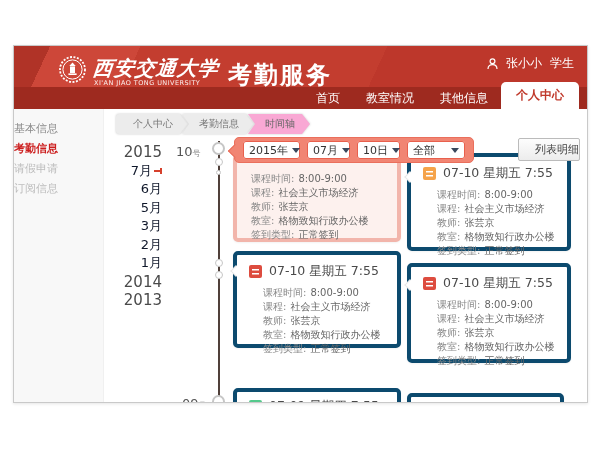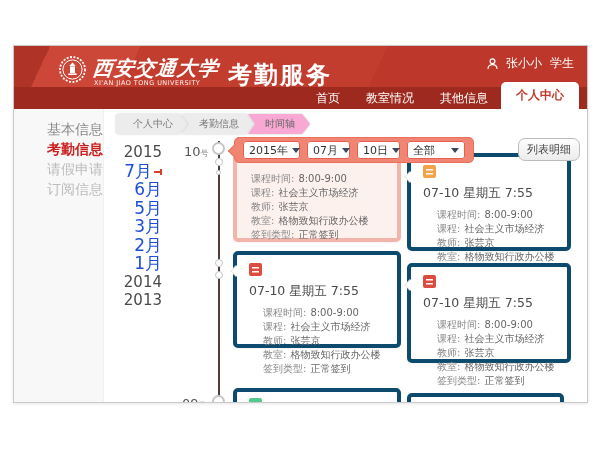--- a/index.html
+++ b/index.html
@@ -20,71 +20,71 @@
   .svc-title { position:absolute; left:214px; top:13px; color:#fff; font-size:24px; font-weight:bold; letter-spacing:2px; white-space:nowrap; }
   .userinfo { position:absolute; right:13px; top:9px; display:flex; align-items:center; gap:8px;
               color:#fff; font-size:12px; cursor:pointer; white-space:nowrap; }
   .nav { position:absolute; right:8px; bottom:0; height:27px; display:flex; align-items:flex-end; }
   .nav-item { height:22px; line-height:22px; padding:0 13px; color:#fff; font-size:12px; cursor:pointer; white-space:nowrap; }
   .nav-item.active { height:27px; line-height:27px; padding:0 15px; background:#fff; color:#c0392b;
                      border-radius:5px 5px 0 0; font-weight:bold; }
 
   
   .sidebar { position:absolute; left:0; top:63px; width:90px; bottom:0; background:#f8f8f8; border-right:1px solid #f0f0f0; padding-top:10px; }
-  .side-item { height:20px; line-height:20px; text-align:right; font-size:14px; color:#8a8a8a; cursor:pointer; }
+  .side-item { height:20px; line-height:20px; text-align:left; font-size:11px; color:#8a8a8a; cursor:pointer; }
   .side-item.active { color:#cc1f1f; font-weight:bold; }
   .side-item.muted { color:#bcbcbc; }
 
   
   .crumbs { position:absolute; left:102px; top:68px; display:flex; }
   .crumb-wrap { filter:drop-shadow(0 0 1px #c9c9c9); }
   .crumb-wrap + .crumb-wrap { margin-left:-6px; }
   .crumb { height:20px; line-height:20px; padding:0 15px 0 17px; font-size:10px; color:#777; background:#ececec; cursor:pointer;
            clip-path:polygon(0 0, calc(100% - 8px) 0, 100% 50%, calc(100% - 8px) 100%, 0 100%, 7px 50%); white-space:nowrap; }
   .crumb-wrap:first-child .crumb { clip-path:polygon(0 0, calc(100% - 8px) 0, 100% 50%, calc(100% - 8px) 100%, 0 100%); border-radius:3px 0 0 3px; }
   .crumb.active { background:#f9a8d4; color:#666; }
 
   
   .tl-scale { position:absolute; left:100px; top:97px; width:48px; text-align:right; }
-  .tl-item { line-height:18.5px; font-size:17px; color:#1d4ed8; cursor:pointer; white-space:nowrap; }
+  .tl-item { line-height:18.5px; font-size:13px; color:#0f172a; cursor:pointer; white-space:nowrap; }
   .tl-item.year { font-size:15px; color:#4a4a4a; }
   .cur-marker { display:inline-block; width:8px; height:2px; background:#d6402c; vertical-align:middle; margin-left:2px; position:relative; }
   .cur-marker::after { content:""; position:absolute; right:0; top:-2px; width:2px; height:6px; background:#d6402c; }
   .tl-line { position:absolute; left:204px; top:95px; bottom:0; width:2px; background:#50403a; }
   .tl-node { position:absolute; background:#fff; border:1px solid #c6c6c6; border-radius:50%; }
   .n1 { left:198px; top:96px;  width:13px; height:13px; border-width:2px; }
   .n2 { left:201px; top:112px; width:8px;  height:8px; }
   .n3 { left:202px; top:124px; width:5px;  height:5px; }
   .n4 { left:201px; top:213px; width:8px;  height:8px; }
   .n5 { left:201px; top:225px; width:8px;  height:8px; }
   .n6 { left:198px; top:349px; width:13px; height:13px; border-width:2px; }
   .daylab { position:absolute; font-size:13px; color:#555; white-space:nowrap; }
   .daylab .unit { font-size:8px; color:#888; }
-  .daylab.top { left:170px; top:98px; }
+  .daylab.top { left:162px; top:98px; }
   .daylab.bottom { left:168px; top:350px; }
 
   
   .filterbar { position:absolute; left:220px; top:91px; width:240px; height:26px; z-index:6;
                background:#f18573; border:1px solid #ea6f5c; border-radius:5px;
                display:flex; align-items:center; gap:7px; padding:12px 8px; }
   .filterbar::before { content:""; position:absolute; left:-5px; top:8px; width:9px; height:9px;
                background:#f18573; border-left:1px solid #ea6f5c; border-bottom:1px solid #ea6f5c; transform:rotate(45deg); }
   .fsel { background:#fff; border-radius:3px; height:18px; display:flex; align-items:center; justify-content:space-between;
           padding:0 6px; font-size:11px; color:#333; cursor:pointer; box-shadow:0 0 0 1px #e8604d inset; white-space:nowrap; }
   .fsel.w1{width:57px} .fsel.w2{width:43px} .fsel.w3{width:43px} .fsel.w4{width:58px}
   .caret { width:0; height:0; border-left:4px solid transparent; border-right:4px solid transparent; border-top:5px solid #39485c; margin-left:4px; }
   .listbtn { position:absolute; left:504px; top:92px; width:62px; height:23px; z-index:6;
-             background:linear-gradient(#fdfdfd,#ececec); border:1px solid #bbb; border-radius:7px;
-             font-size:11px; color:#444; text-align:center; line-height:21px; cursor:pointer; white-space:nowrap; }
+             background:linear-gradient(#fdfdfd,#ececec); border:1px solid #bbb; border-radius:2px;
+             font-size:11px; color:#444; text-align:right; line-height:21px; cursor:pointer; white-space:nowrap; }
 
   
   .card { position:absolute; background:#fff; border:4px solid #0c4a6e; border-radius:5px; box-shadow:0 1px 2px rgba(0,0,0,.05); z-index:2; }
   .card .notch { position:absolute; left:-5px; width:8px; height:8px; background:#fff;
                  border-left:1px solid #e7e7e7; border-bottom:1px solid #e7e7e7; transform:rotate(45deg); }
-  .card-head { display:flex; gap:7px; padding:8px 0 0 12px;flex-direction:column; }
+  .card-head { display:flex; align-items:center; gap:7px; padding:8px 0 0 12px; }
   .card-title { font-size:12.5px; color:#4a4a4a; white-space:nowrap; }
   .sicon { width:13px; height:13px; border-radius:2px; flex:0 0 auto;
            background-repeat:no-repeat;
            background-image:linear-gradient(#fff,#fff),linear-gradient(#fff,#fff);
            background-size:7px 1.5px,7px 1.5px; background-position:3px 4px,3px 8px; }
   .sicon.orange { background-color:#f5a34a; }
   .sicon.red    { background-color:#dd4c3f; }
   .sicon.green  { background-color:#54c98c; }
   .rows { padding-left:26px; margin-top:6px; }
   .rows .row { line-height:14px; font-size:10px; white-space:nowrap; }

